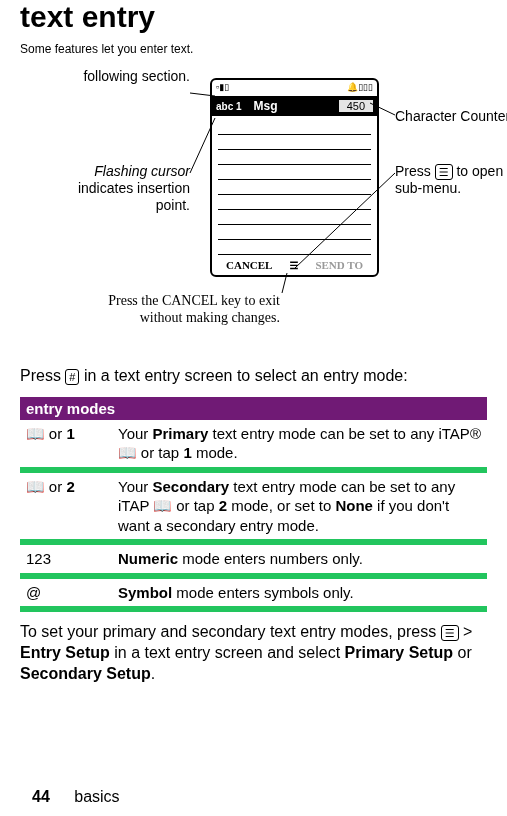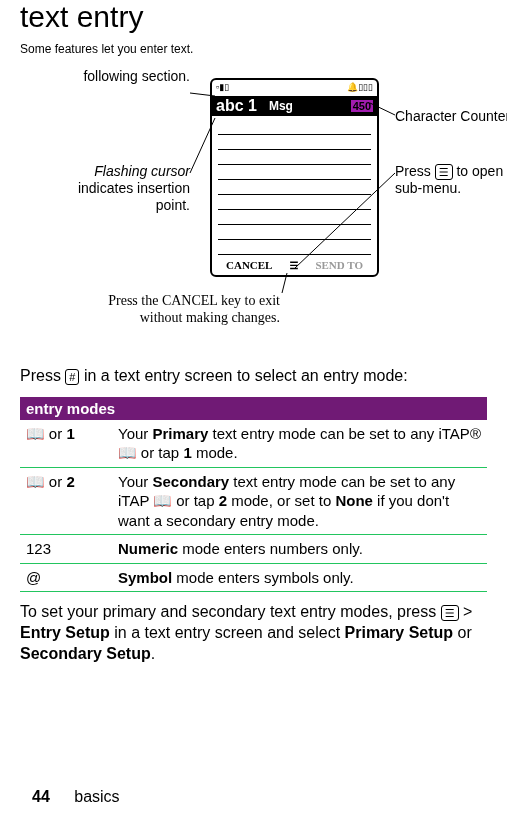--- a/index.html
+++ b/index.html
@@ -10,21 +10,21 @@
     color: #000;
     width: 507px;
     height: 816px;
     position: relative;
   }
   .page {
     padding: 0px 20px 0 20px;
   }
   h1 {
     font-size: 30px;
-    font-weight: normal;
+    font-weight: bold;
     margin: 0 0 8px 0;
   }
   .intro {
     font-size: 12px;
     margin-bottom: 12px;
   }
   .diagram-area {
     position: relative;
     height: 280px;
     margin-bottom: 18px;
@@ -51,35 +51,35 @@
     color: #fff;
     display: flex;
     align-items: center;
     padding: 2px 4px;
     font-size: 12px;
     position: relative;
     height: 16px;
   }
   .title-row .mode-ind {
     color: #fff;
-    font-size: 16px;
+    font-size: 10px;
     font-weight: bold;
     padding-right: 4px;
   }
   .title-row .msg-label {
     font-weight: bold;
     flex: 1;
     padding-left: 8px;
   }
   .char-counter {
-    background: #a21caf;
+    background: #e5e5e5;
     color: #000;
-    font-weight: bold;
+    font-weight: normal;
     font-size: 11px;
-    padding: 0 2px;
+    padding: 0 8px;
   }
   .text-lines {
     padding: 4px 6px 0 6px;
   }
   .text-lines .line {
     border-bottom: 1px solid #000;
     height: 14px;
   }
   .softkey-row {
     position: absolute;
@@ -133,21 +133,21 @@
   }
   table.modes th {
     background: #701a75;
     color: #fff;
     text-align: left;
     font-size: 15px;
     padding: 3px 6px;
     font-weight: bold;
   }
   table.modes td {
-    border-bottom: 1px solid #22c55e;
+    border-bottom: 6px solid #22c55e;
     padding: 4px 6px;
     font-size: 15px;
     vertical-align: top;
     line-height: 1.3;
   }
   table.modes td.sym {
     white-space: nowrap;
     width: 80px;
     font-weight: normal;
   }

